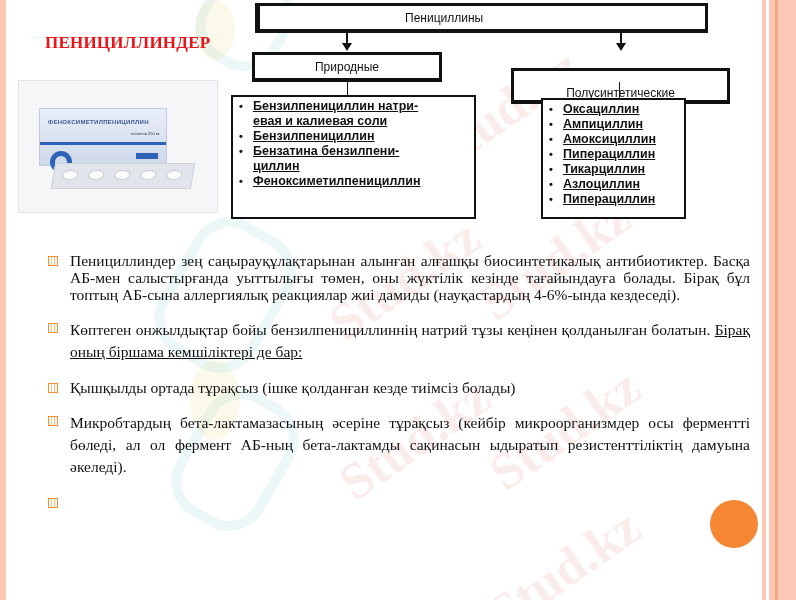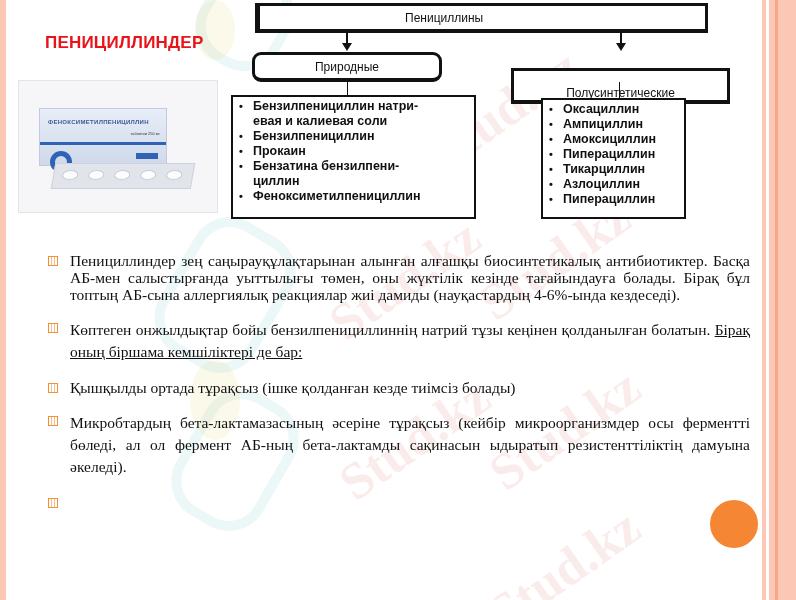--- a/index.html
+++ b/index.html
@@ -7,41 +7,41 @@
   body { position: relative; font-family: "Liberation Serif", serif; color: #111; }
 
   .left-stripe { position: absolute; left: 0; top: 0; width: 6px; height: 600px; background: #fcc7b5; }
   .right-stripes { position: absolute; right: 0; top: 0; height: 600px; width: 34px; }
   .right-stripes span { position: absolute; top: 0; height: 600px; }
 
   .watermark { position: absolute; color: rgba(230, 120, 120, 0.14); font-family: "Liberation Serif", serif; font-weight: bold; font-size: 52px; transform: rotate(-35deg); white-space: nowrap; pointer-events: none; }
   .wm-ring { position: absolute; border-radius: 40px; border: 10px solid rgba(150, 210, 215, 0.18); transform: rotate(30deg); pointer-events: none; }
   .wm-leaf { position: absolute; border-radius: 50%; background: rgba(230, 220, 120, 0.16); pointer-events: none; }
 
-  .title { position: absolute; left: 45px; top: 33px; width: 186px; overflow: hidden; white-space: nowrap; font-family: Liberation Sans, sans-serif; font-weight: bold; color: #e8141a; font-size: 17px; letter-spacing: 0.2px; }
+  .title { position: absolute; left: 45px; top: 33px; width: 186px; overflow: hidden; white-space: nowrap; font-family: Liberation Serif, serif; font-weight: bold; color: #e8141a; font-size: 17px; letter-spacing: 0.2px; }
 
   .photo { position: absolute; left: 18px; top: 80px; width: 200px; height: 133px; background: #f6f6f8; border: 1px solid #e4e4e8; }
   .pack { position: absolute; left: 20px; top: 27px; width: 128px; height: 58px; background: linear-gradient(#e8eef8, #cfd9ea); border: 1px solid #c2cadb; }
   .pack-name { position: absolute; left: 8px; top: 10px; font-family: "Liberation Sans", sans-serif; font-size: 6px; color: #3a5a9a; font-weight: bold; letter-spacing: 0.3px; }
   .pack-dose { position: absolute; right: 6px; top: 22px; font-family: "Liberation Sans", sans-serif; font-size: 4px; color: #334; }
   .pack-line { position: absolute; left: 0; right: 0; top: 33px; height: 3px; background: #2e63b5; }
   .pack-arc { position: absolute; left: 10px; top: 42px; width: 22px; height: 22px; border-radius: 50%; border: 5px solid #2e63b5; border-bottom-color: transparent; }
   .pack-logo { position: absolute; right: 8px; bottom: 6px; width: 22px; height: 6px; background: #2e63b5; }
   .blister { position: absolute; left: 34px; top: 82px; width: 140px; height: 26px; background: #e1e4ea; transform: skewX(-10deg); border: 1px solid #cdd2dc; }
   .pill { position: absolute; top: 6px; width: 16px; height: 10px; border-radius: 50%; background: #fdfdfe; border: 1px solid #c7ccd6; }
 
   .diagram { position: absolute; font-family: "Liberation Sans", sans-serif; color: #111; }
   .box { position: absolute; border: 3px solid #111; background: #fff; display: flex; align-items: center; justify-content: center; font-size: 12px; }
   .box-root { left: 255px; top: 3px; width: 453px; height: 30px; border-left-width: 5px; border-bottom-width: 4px; }
   .box-root span { position: absolute; left: 145px; top: 5px; }
-  .box-nat { left: 252px; top: 52px; width: 190px; height: 30px; border-bottom-width: 4px; border-radius: 9px; }
+  .box-nat { left: 252px; top: 52px; width: 190px; height: 30px; border-bottom-width: 4px; }
   .box-semi { left: 511px; top: 68px; width: 219px; height: 36px; border-bottom-width: 4px; align-items: flex-end; }
   .vline { position: absolute; width: 2px; background: #111; }
   .arrow { position: absolute; width: 0; height: 0; border-left: 5px solid transparent; border-right: 5px solid transparent; border-top: 8px solid #111; }
-  .list-box { position: absolute; border: 2px solid #111; background: #fff; padding: 2px 18px 0 6px; font-size: 12.5px; font-weight: bold; line-height: 15px; }
+  .list-box { position: absolute; border: 2px solid #111; background: #fff; padding: 2px 18px 0 6px; font-size: 12.5px; font-weight: bold; line-height: 15px; text-decoration: underline; }
   .list-nat { left: 231px; top: 95px; width: 245px; height: 124px; }
   .list-semi { left: 541px; top: 98px; width: 145px; height: 121px; }
   .list-box .li { position: relative; padding-left: 14px; white-space: pre-line; }
   .list-box .li::before { content: "•"; position: absolute; left: 0; top: 0; font-size: 11px; }
 
   .bullets { position: absolute; left: 45px; top: 236px; width: 705px; font-family: "Liberation Serif", serif; font-size: 15.5px; line-height: 17px; }
   .bullet { position: relative; padding-left: 25px; margin-bottom: 14px; text-align: justify; margin-top: 16px; }
   .bullet.spaced { line-height: 22px; }
   .bullet .sq { position: absolute; left: 3px; top: 4px; width: 10px; height: 10px; border: 1.5px solid #f39035; background: repeating-linear-gradient(90deg, transparent 0 2px, rgba(243,144,53,0.6) 2px 3px); }
   .bullet .u { text-decoration: underline; }
@@ -106,21 +106,20 @@
     <span>Полусинтетические</span>
   </div>
 
   <div class="vline" style="left:347px;top:82px;height:13px;width:1px;"></div>
   <div class="vline" style="left:619px;top:82px;height:16px;width:1px;"></div>
 
   <div class="list-box list-nat">
     <div class="li">Бензилпенициллин натри-
 евая и калиевая соли</div>
     <div class="li">Бензилпенициллин</div>
-    <div class="li">Прокаин</div>
     <div class="li">Бензатина бензилпени-
 циллин</div>
     <div class="li">Феноксиметилпенициллин</div>
   </div>
 
   <div class="list-box list-semi">
     <div class="li">Оксациллин</div>
     <div class="li">Ампициллин</div>
     <div class="li">Амоксициллин</div>
     <div class="li">Пиперациллин</div>

